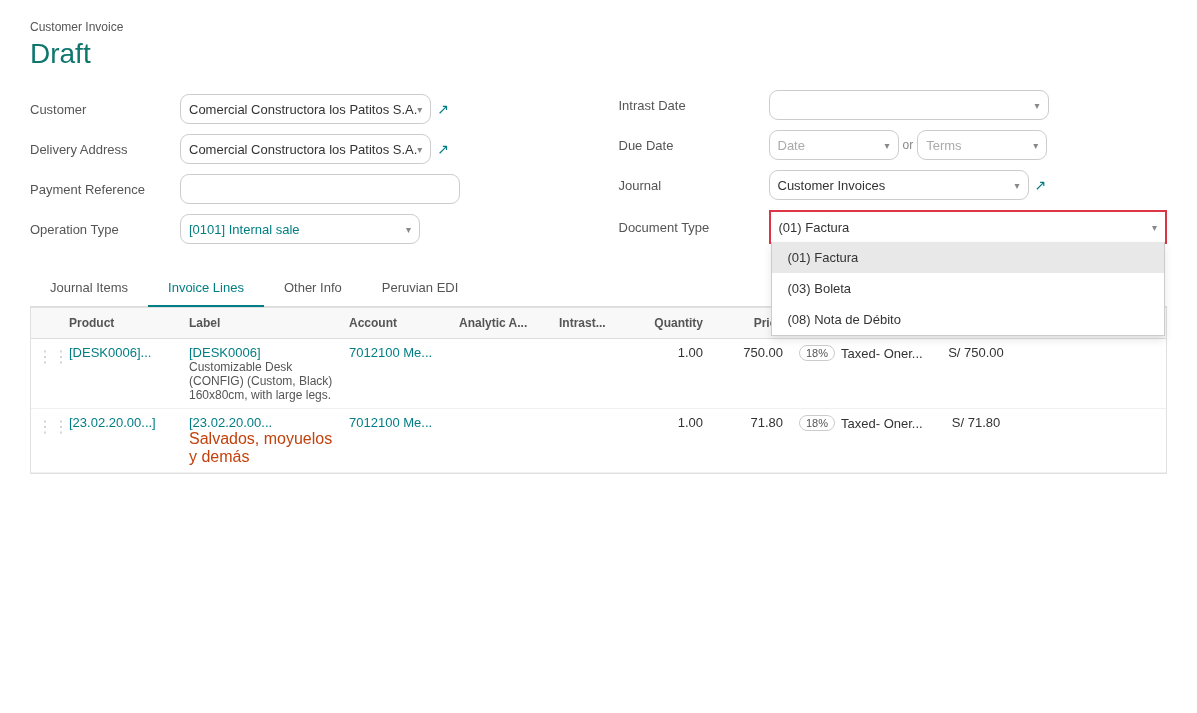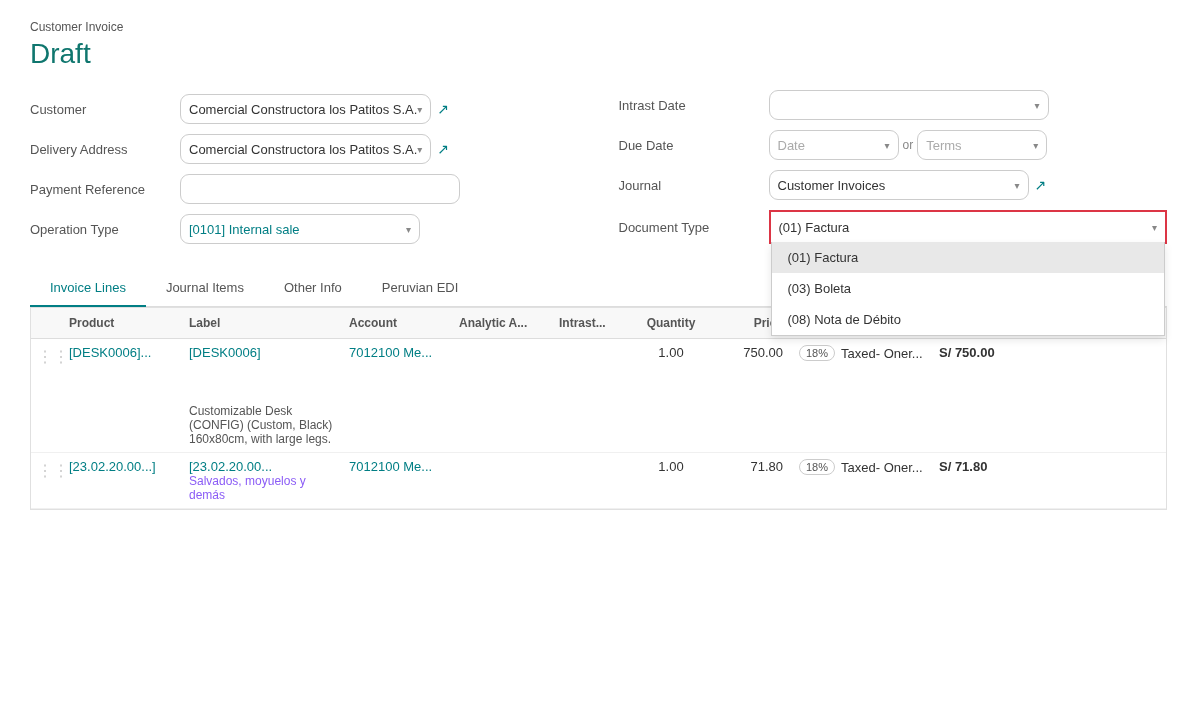--- a/index.html
+++ b/index.html
@@ -71,24 +71,24 @@
     .td-blue { color: #017e84; }
     .td-right { text-align: right; }
 
     .drag-handle { color: #ccc; font-size: 16px; cursor: grab; padding: 0 6px; }
 
     .col-product { width: 120px; }
     .col-label { width: 160px; }
     .col-account { width: 110px; }
     .col-analytic { width: 100px; }
     .col-intrast { width: 80px; }
-    .col-qty { width: 80px; text-align: center; }
+    .col-qty { width: 80px; text-align: right; }
     .col-price { width: 80px; text-align: right; }
     .col-tax { width: 140px; }
-    .col-subtotal { width: 90px; text-align: left; font-weight: bold; }
+    .col-subtotal { width: 90px; text-align: center; }
 
     .tax-badge {
       display: inline-flex;
       align-items: center;
       border: 1px solid #ccc;
       border-radius: 10px;
       padding: 1px 6px;
       font-size: 11px;
       color: #555;
     }
@@ -222,22 +222,22 @@
               <div class="dropdown-item">(08) Nota de Débito</div>
             </div>
           </div>
         </div>
       </div>
 
     </div>
   </div>
 
   <div class="tabs-bar">
+    <div class="tab">Journal Items</div>
     <div class="tab active">Invoice Lines</div>
-    <div class="tab">Journal Items</div>
     <div class="tab">Other Info</div>
     <div class="tab">Peruvian EDI</div>
   </div>
 
   <div class="table-wrapper">
     <div class="table-header">
       <div class="th" style="width:30px;"></div>
       <div class="th col-product">Product</div>
       <div class="th col-label">Label</div>
       <div class="th col-account">Account</div>
@@ -249,42 +249,42 @@
       <div class="th col-subtotal">Subtotal</div>
     </div>
 
     <div class="table-row">
       <div style="width:30px; display:flex; align-items:flex-start; padding-top:2px;">
         <span class="drag-handle">⋮⋮</span>
       </div>
       <div class="td td-blue col-product">[DESK0006]...</div>
       <div class="td col-label">
         <div class="td-blue">[DESK0006]</div>
-        <div style="color:#555; font-size:12px;margin-top:44px;">Customizable Desk (CONFIG) (Custom, Black) 160x80cm, with large legs.</div>
+        <div style="color:#555; font-size:12px;">Customizable Desk (CONFIG) (Custom, Black) 160x80cm, with large legs.</div>
       </div>
       <div class="td td-blue col-account">7012100 Me...</div>
       <div class="td col-analytic"></div>
       <div class="td col-intrast"></div>
       <div class="td col-qty td-right">1.00</div>
       <div class="td col-price td-right">750.00</div>
       <div class="td col-tax" style="display:flex; align-items:center; gap:6px;">
         <span class="tax-badge">18%</span>
         <span>Taxed- Oner...</span>
       </div>
       <div class="td col-subtotal td-right">S/ 750.00</div>
     </div>
 
     <div class="table-row">
       <div style="width:30px; display:flex; align-items:flex-start; padding-top:2px;">
         <span class="drag-handle">⋮⋮</span>
       </div>
       <div class="td td-blue col-product">[23.02.20.00...]</div>
       <div class="td col-label">
         <div class="td-blue">[23.02.20.00...</div>
-        <div style="color:#8b5cf6; font-size:12px;">Salvados, moyuelos y demás</div>
+        <div style="color:#c2410c; font-size:16px;">Salvados, moyuelos y demás</div>
       </div>
       <div class="td td-blue col-account">7012100 Me...</div>
       <div class="td col-analytic"></div>
       <div class="td col-intrast"></div>
       <div class="td col-qty td-right">1.00</div>
       <div class="td col-price td-right">71.80</div>
       <div class="td col-tax" style="display:flex; align-items:center; gap:6px;">
         <span class="tax-badge">18%</span>
         <span>Taxed- Oner...</span>
       </div>

